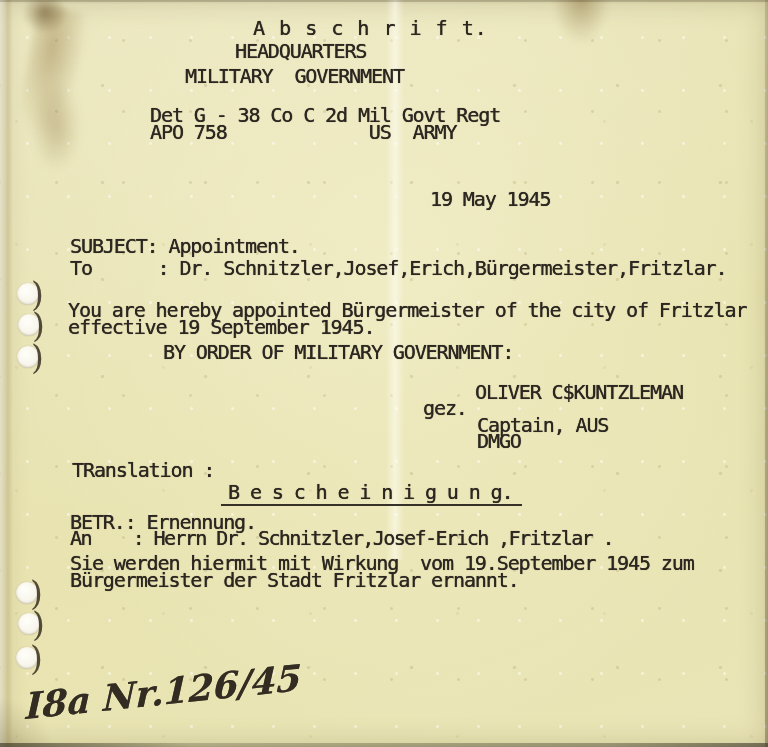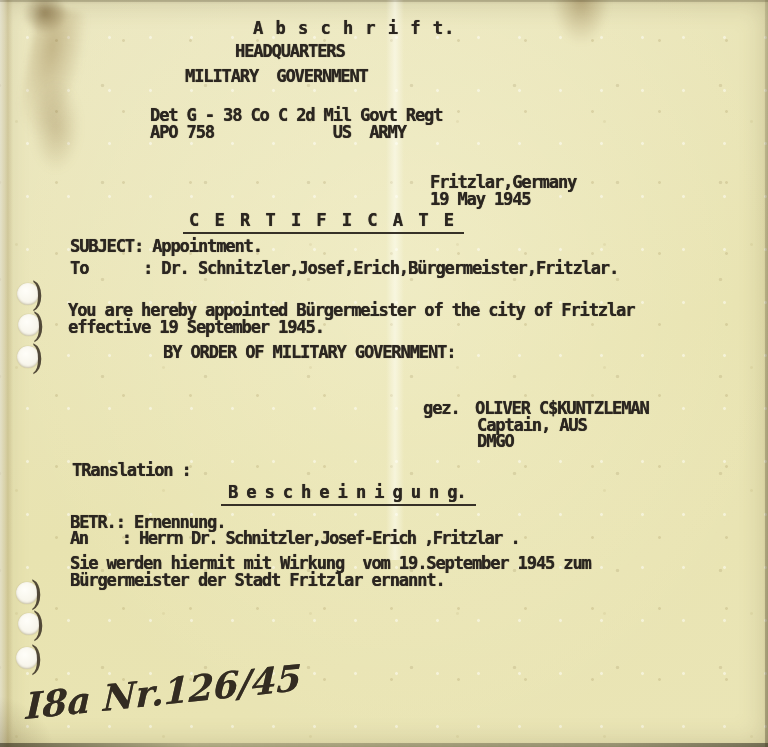--- a/index.html
+++ b/index.html
@@ -16,22 +16,22 @@
       radial-gradient(ellipse at 52% 38%, rgba(255,253,232,0.30), transparent 72%),
       linear-gradient(160deg,#ece8c2,#e8e3b0 55%,#eae5b6);
     background-size:41px 53px,67px 71px,103px 97px,147px 123px,100% 100%,100% 100%;
     background-position:7px 11px,23px 5px,51px 37px,90px 60px,0 0,0 0;
     box-shadow:inset 0 0 28px rgba(105,90,50,0.28), inset 0 0 4px rgba(70,60,35,0.22);
     font-family:"DejaVu Sans Mono","Liberation Mono",monospace;
   }
   .tl{
     position:absolute;
     white-space:pre;
-    font-weight:bold;
-    font-size:17px;
+    font-weight:normal;
+    font-size:20px;
     line-height:17px;
     letter-spacing:-1.1px;
     color:#2b2620;
     text-shadow:0 0 0.7px rgba(43,38,32,0.85), 0.4px 0.4px 0 rgba(43,38,32,0.35);
   }
   .sp1{letter-spacing:1px;}
   .wide{letter-spacing:2.5px;}
   .tight{letter-spacing:-1.6px;}
   .underlined{border-bottom:2.5px solid rgba(38,33,26,0.92);}
   .stain{position:absolute;pointer-events:none;}
@@ -85,35 +85,33 @@
   <span class="hmark" style="left:32px;top:608px;">)</span>
   <div class="hole" style="left:16px;top:647px;"></div>
   <span class="hmark" style="left:30px;top:642px;">)</span>
 
   <div class="tl sp1" style="left:253px;top:20px;">A b s c h r i f t.</div>
   <div class="tl" style="left:235px;top:43px;">HEADQUARTERS</div>
   <div class="tl" style="left:185px;top:68px;">MILITARY  GOVERNMENT</div>
   <div class="tl" style="left:150px;top:107px;">Det G - 38 Co C 2d Mil Govt Regt</div>
   <div class="tl" style="left:150px;top:124px;">APO 758             US  ARMY</div>
 
-  <div class="tl" style="left:430px;top:174px;">Fritzlar,Germany</div>
   <div class="tl" style="left:430px;top:191px;">19 May 1945</div>
 
-  <div class="tl wide underlined" style="left:183px;top:212px;padding:0 8px 3px 6px;">C E R T I F I C A T E</div>
 
   <div class="tl" style="left:70px;top:238px;">SUBJECT: Appointment.</div>
   <div class="tl" style="left:70px;top:260px;">To      : Dr. Schnitzler,Josef,Erich,Bürgermeister,Fritzlar.</div>
 
   <div class="tl" style="left:68px;top:302px;">You are hereby appointed Bürgermeister of the city of Fritzlar</div>
   <div class="tl" style="left:68px;top:319px;text-align:center;">effective 19 September 1945.</div>
 
   <div class="tl" style="left:163px;top:344px;">BY ORDER OF MILITARY GOVERNMENT:</div>
 
   <div class="tl" style="left:423px;top:400px;">gez.</div>
-  <div class="tl" style="left:475px;top:400px;">OLIVER C$KUNTZLEMAN</div>
+  <div class="tl" style="left:475px;top:384px;">OLIVER C$KUNTZLEMAN</div>
   <div class="tl" style="left:477px;top:417px;">Captain, AUS</div>
   <div class="tl" style="left:477px;top:433px;">DMGO</div>
 
   <div class="tl" style="left:72px;top:462px;">TRanslation :</div>
   <div class="tl underlined" style="left:221px;top:484px;padding:0 10px 3px 7px;">B e s c h e i n i g u n g.</div>
 
   <div class="tl" style="left:70px;top:514px;">BETR.: Ernennung.</div>
   <div class="tl tight" style="left:70px;top:530px;">An    : Herrn Dr. Schnitzler,Josef-Erich ,Fritzlar .</div>
 
   <div class="tl" style="left:70px;top:555px;">Sie werden hiermit mit Wirkung  vom 19.September 1945 zum</div>

